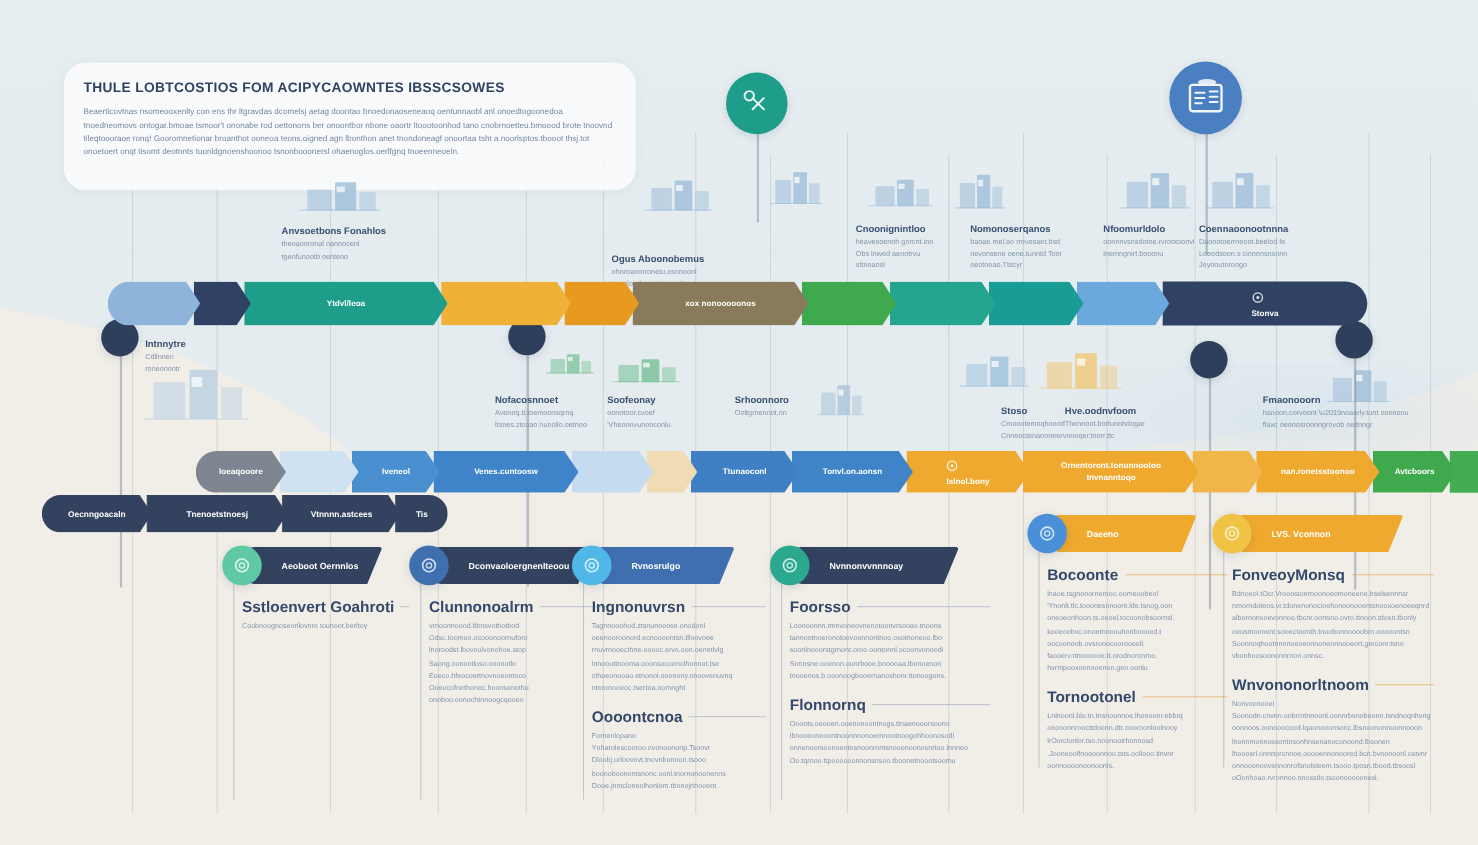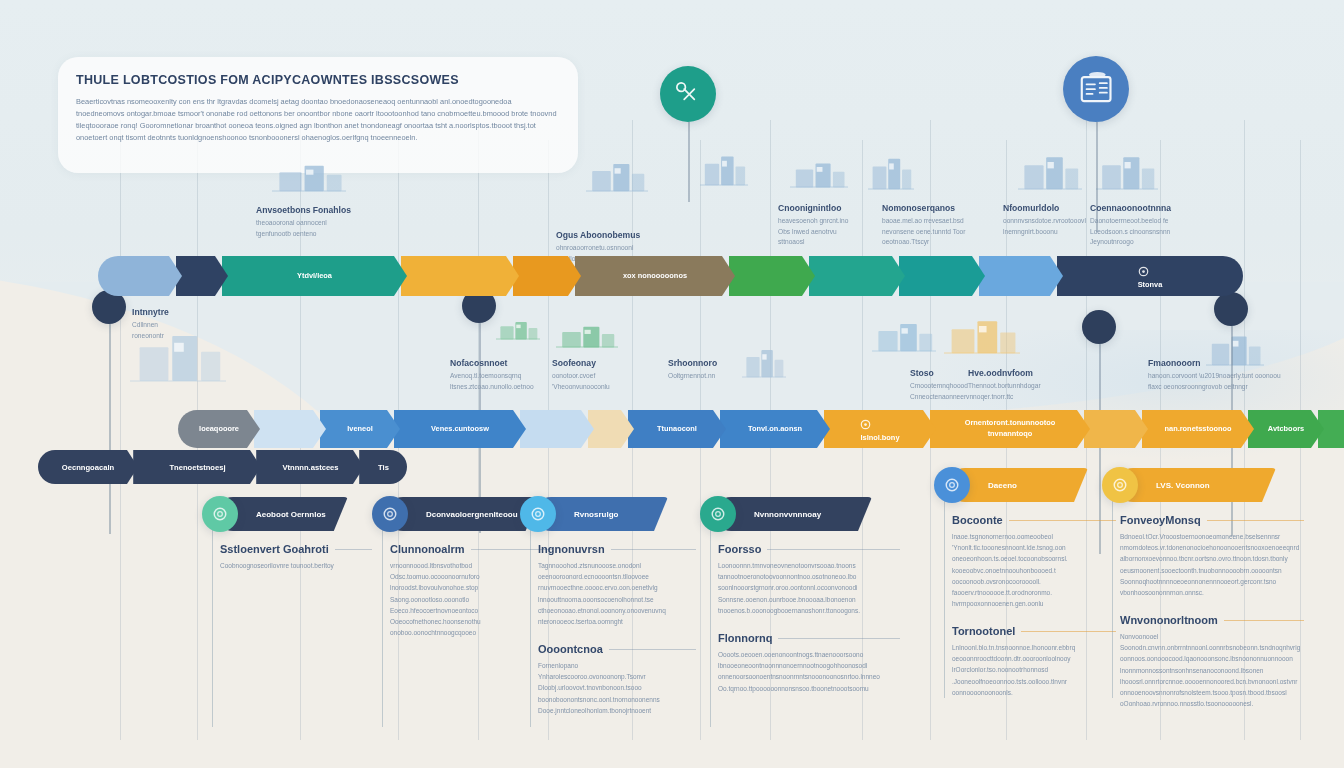--- a/index.html
+++ b/index.html
@@ -108,21 +108,21 @@
     position:absolute; height:34px; display:flex; align-items:center;
     color:#fff; font-size:8px; font-weight:600; padding-left:40px; padding-right:22px;
     clip-path: polygon(0 0, 100% 0, calc(100% - 14px) 100%, 0 100%);
     border-radius:17px 4px 4px 17px;
   }
   .card-head span { filter: blur(.45px); white-space:nowrap; }
 
   
   .tblock { position:absolute; }
   .tblock .th {
-    font-size:11px; font-weight:700; color:#33486b; filter: blur(.42px);
+    font-size:14px; font-weight:700; color:#33486b; filter: blur(.42px);
     display:flex; align-items:center; gap:6px;
   }
   .tblock .th .rule { flex:1; height:1px; background:rgba(120,140,165,.4); }
   .tblock .tp {
     margin-top:5px; font-size:6.5px; line-height:1.72; color:#8193a9;
     filter: blur(.42px);
   }
   .tblock.amber .th .rule { background:rgba(226,160,60,.55); }
 </style>
 </head>

